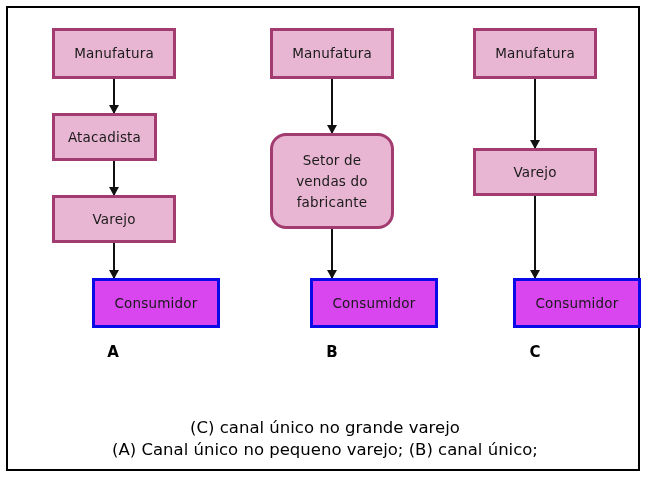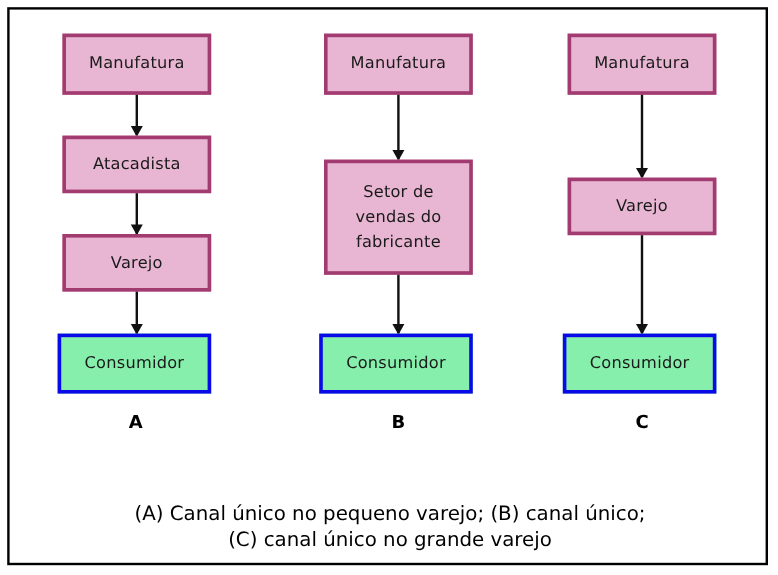--- a/index.html
+++ b/index.html
@@ -39,23 +39,24 @@
     font-size: 13.5px;
     line-height: 21px;
     color: #1a1a1a;
     letter-spacing: 0.2px;
   }
   .node.pink {
     background: #e8b6d2;
     border: 3px solid #a23b70;
   }
   .node.blue {
-    background: #86efac;
+    background: #d946ef;
     border: 3px solid #0a0ae8;
     color: #1a1a1a;
+    margin-left: 44px;
   }
   .node .label {
     display: block;
     white-space: pre-line;
   }
   .arrow {
     position: absolute;
     width: 2px;
     background: #111111;
   }
@@ -107,42 +108,42 @@
 
 <div id="page">
 
   <div id="frame"></div>
 
   <div class="node pink" style="left:52px; top:28px; width:124px; height:51px;">
     <span class="label">Manufatura</span>
   </div>
   <div class="arrow" style="left:113px; top:79px; height:34px;"></div>
 
-  <div class="node pink" style="left:52px; top:113px; width:124px; height:48px;">
+  <div class="node pink" style="left:52px; top:113px; width:105px; height:48px;">
     <span class="label">Atacadista</span>
   </div>
   <div class="arrow" style="left:113px; top:161px; height:34px;"></div>
 
   <div class="node pink" style="left:52px; top:195px; width:124px; height:48px;">
     <span class="label">Varejo</span>
   </div>
   <div class="arrow" style="left:113px; top:243px; height:35px;"></div>
 
   <div class="node blue" style="left:48px; top:278px; width:128px; height:50px;">
     <span class="label">Consumidor</span>
   </div>
 
   <div class="col-label" style="left:84px; top:343px; width:58px;">A</div>
 
   <div class="node pink" style="left:270px; top:28px; width:124px; height:51px;">
     <span class="label">Manufatura</span>
   </div>
   <div class="arrow" style="left:331px; top:79px; height:54px;"></div>
 
-  <div class="node pink" style="left:270px; top:133px; width:124px; height:96px;">
+  <div class="node pink" style="left:270px; top:133px; width:124px; height:96px;border-radius:16px;">
     <span class="label">Setor de
 vendas do
 fabricante</span>
   </div>
   <div class="arrow" style="left:331px; top:229px; height:49px;"></div>
 
   <div class="node blue" style="left:266px; top:278px; width:128px; height:50px;">
     <span class="label">Consumidor</span>
   </div>
 
@@ -159,17 +160,17 @@
   <div class="arrow" style="left:534px; top:196px; height:82px;"></div>
 
   <div class="node blue" style="left:469px; top:278px; width:128px; height:50px;">
     <span class="label">Consumidor</span>
   </div>
 
   <div class="col-label" style="left:506px; top:343px; width:58px;">C</div>
 
 
   <div id="caption">
+    <span class="cap-line">(C) canal único no grande varejo</span>
     <span class="cap-line">(A) Canal único no pequeno varejo; (B) canal único;</span>
-    <span class="cap-line">(C) canal único no grande varejo</span>
   </div>
 
 </div>
 
 </body></html>

